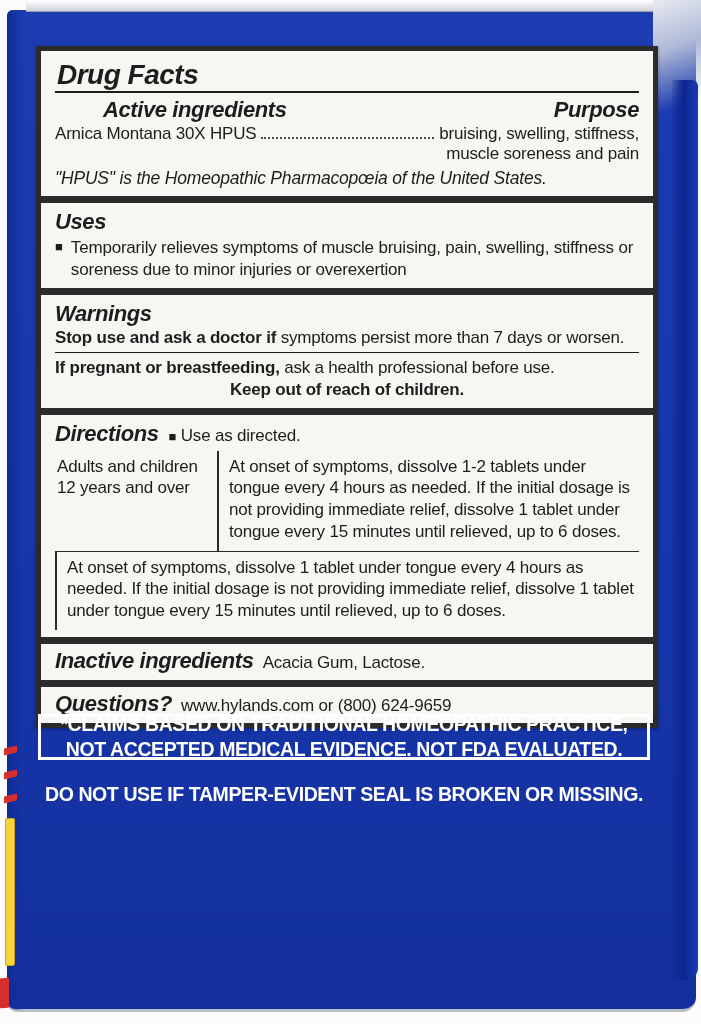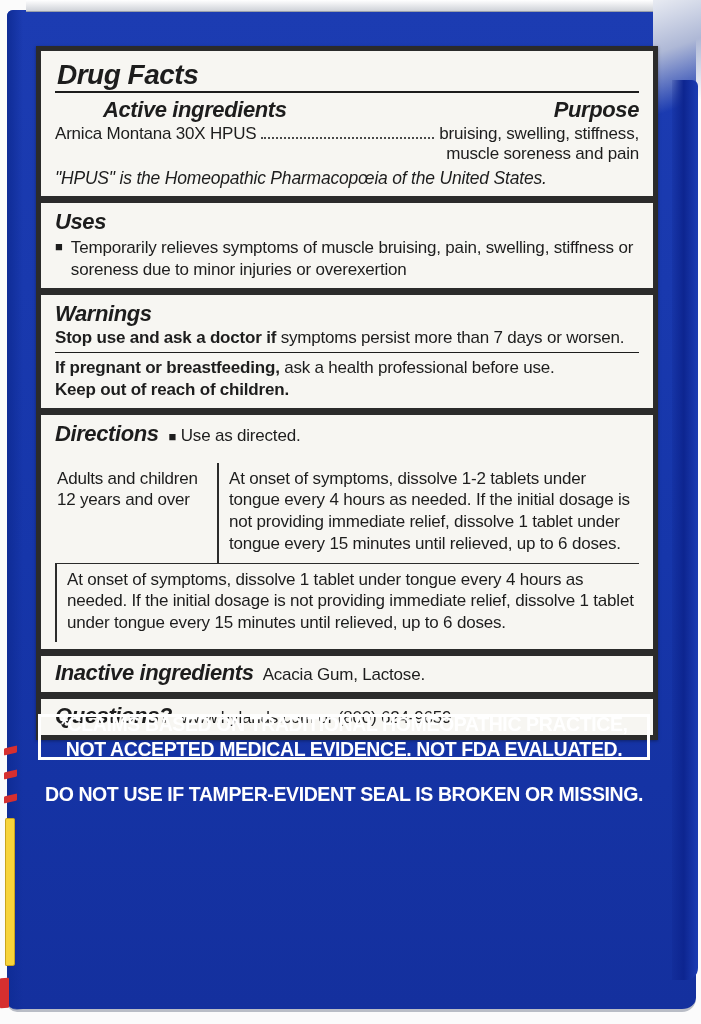--- a/index.html
+++ b/index.html
@@ -68,25 +68,25 @@
   .heading-row { display: flex; justify-content: space-between; align-items: baseline; margin-left: 48px; }
 
   .body-text { font-size: 17px; line-height: 1.28; letter-spacing: -0.2px; }
   .ingredient-row { display: flex; align-items: baseline; font-size: 17px; letter-spacing: -0.2px; margin-top: 1px; }
   .leader { flex: 1; border-bottom: 2px dotted #4a4a4a; margin: 0 5px 3px 5px; min-width: 30px; }
   .purpose-line2 { text-align: right; font-size: 17px; letter-spacing: -0.2px; }
   .hpus-note { font-style: italic; font-size: 17.5px; letter-spacing: -0.2px; margin-top: 4px; }
 
   .bullet-row { display: flex; gap: 8px; margin-top: 2px; }
   .bullet { font-size: 13px; line-height: 1.6; }
-  .bold { font-weight: bold; }
+  .bold { font-weight: bold; text-align: center; }
 
   .dir-head { display: flex; align-items: baseline; gap: 10px; padding-bottom: 3px; }
   .dir-sub { font-size: 17px; letter-spacing: -0.2px; }
-  .dir-table { width: 100%; margin-top: 12px; }
+  .dir-table { width: 100%; }
   .dir-row { display: flex; }
   .dir-row + .dir-row { border-top: 1.5px solid #2b2b2b; }
   .dir-col-who { width: 162px; flex: none; padding: 5px 8px 8px 2px; font-size: 17px; line-height: 1.28; letter-spacing: -0.2px; }
   .dir-col-how { flex: 1; border-left: 2px solid #2b2b2b; padding: 5px 0 8px 10px; font-size: 17px; line-height: 1.28; letter-spacing: -0.2px; }
 
   .inline-heading-row { display: flex; align-items: baseline; gap: 9px; }
   .sec.slim { padding-top: 4px; padding-bottom: 6px; }
 
   
   .claims-box {

